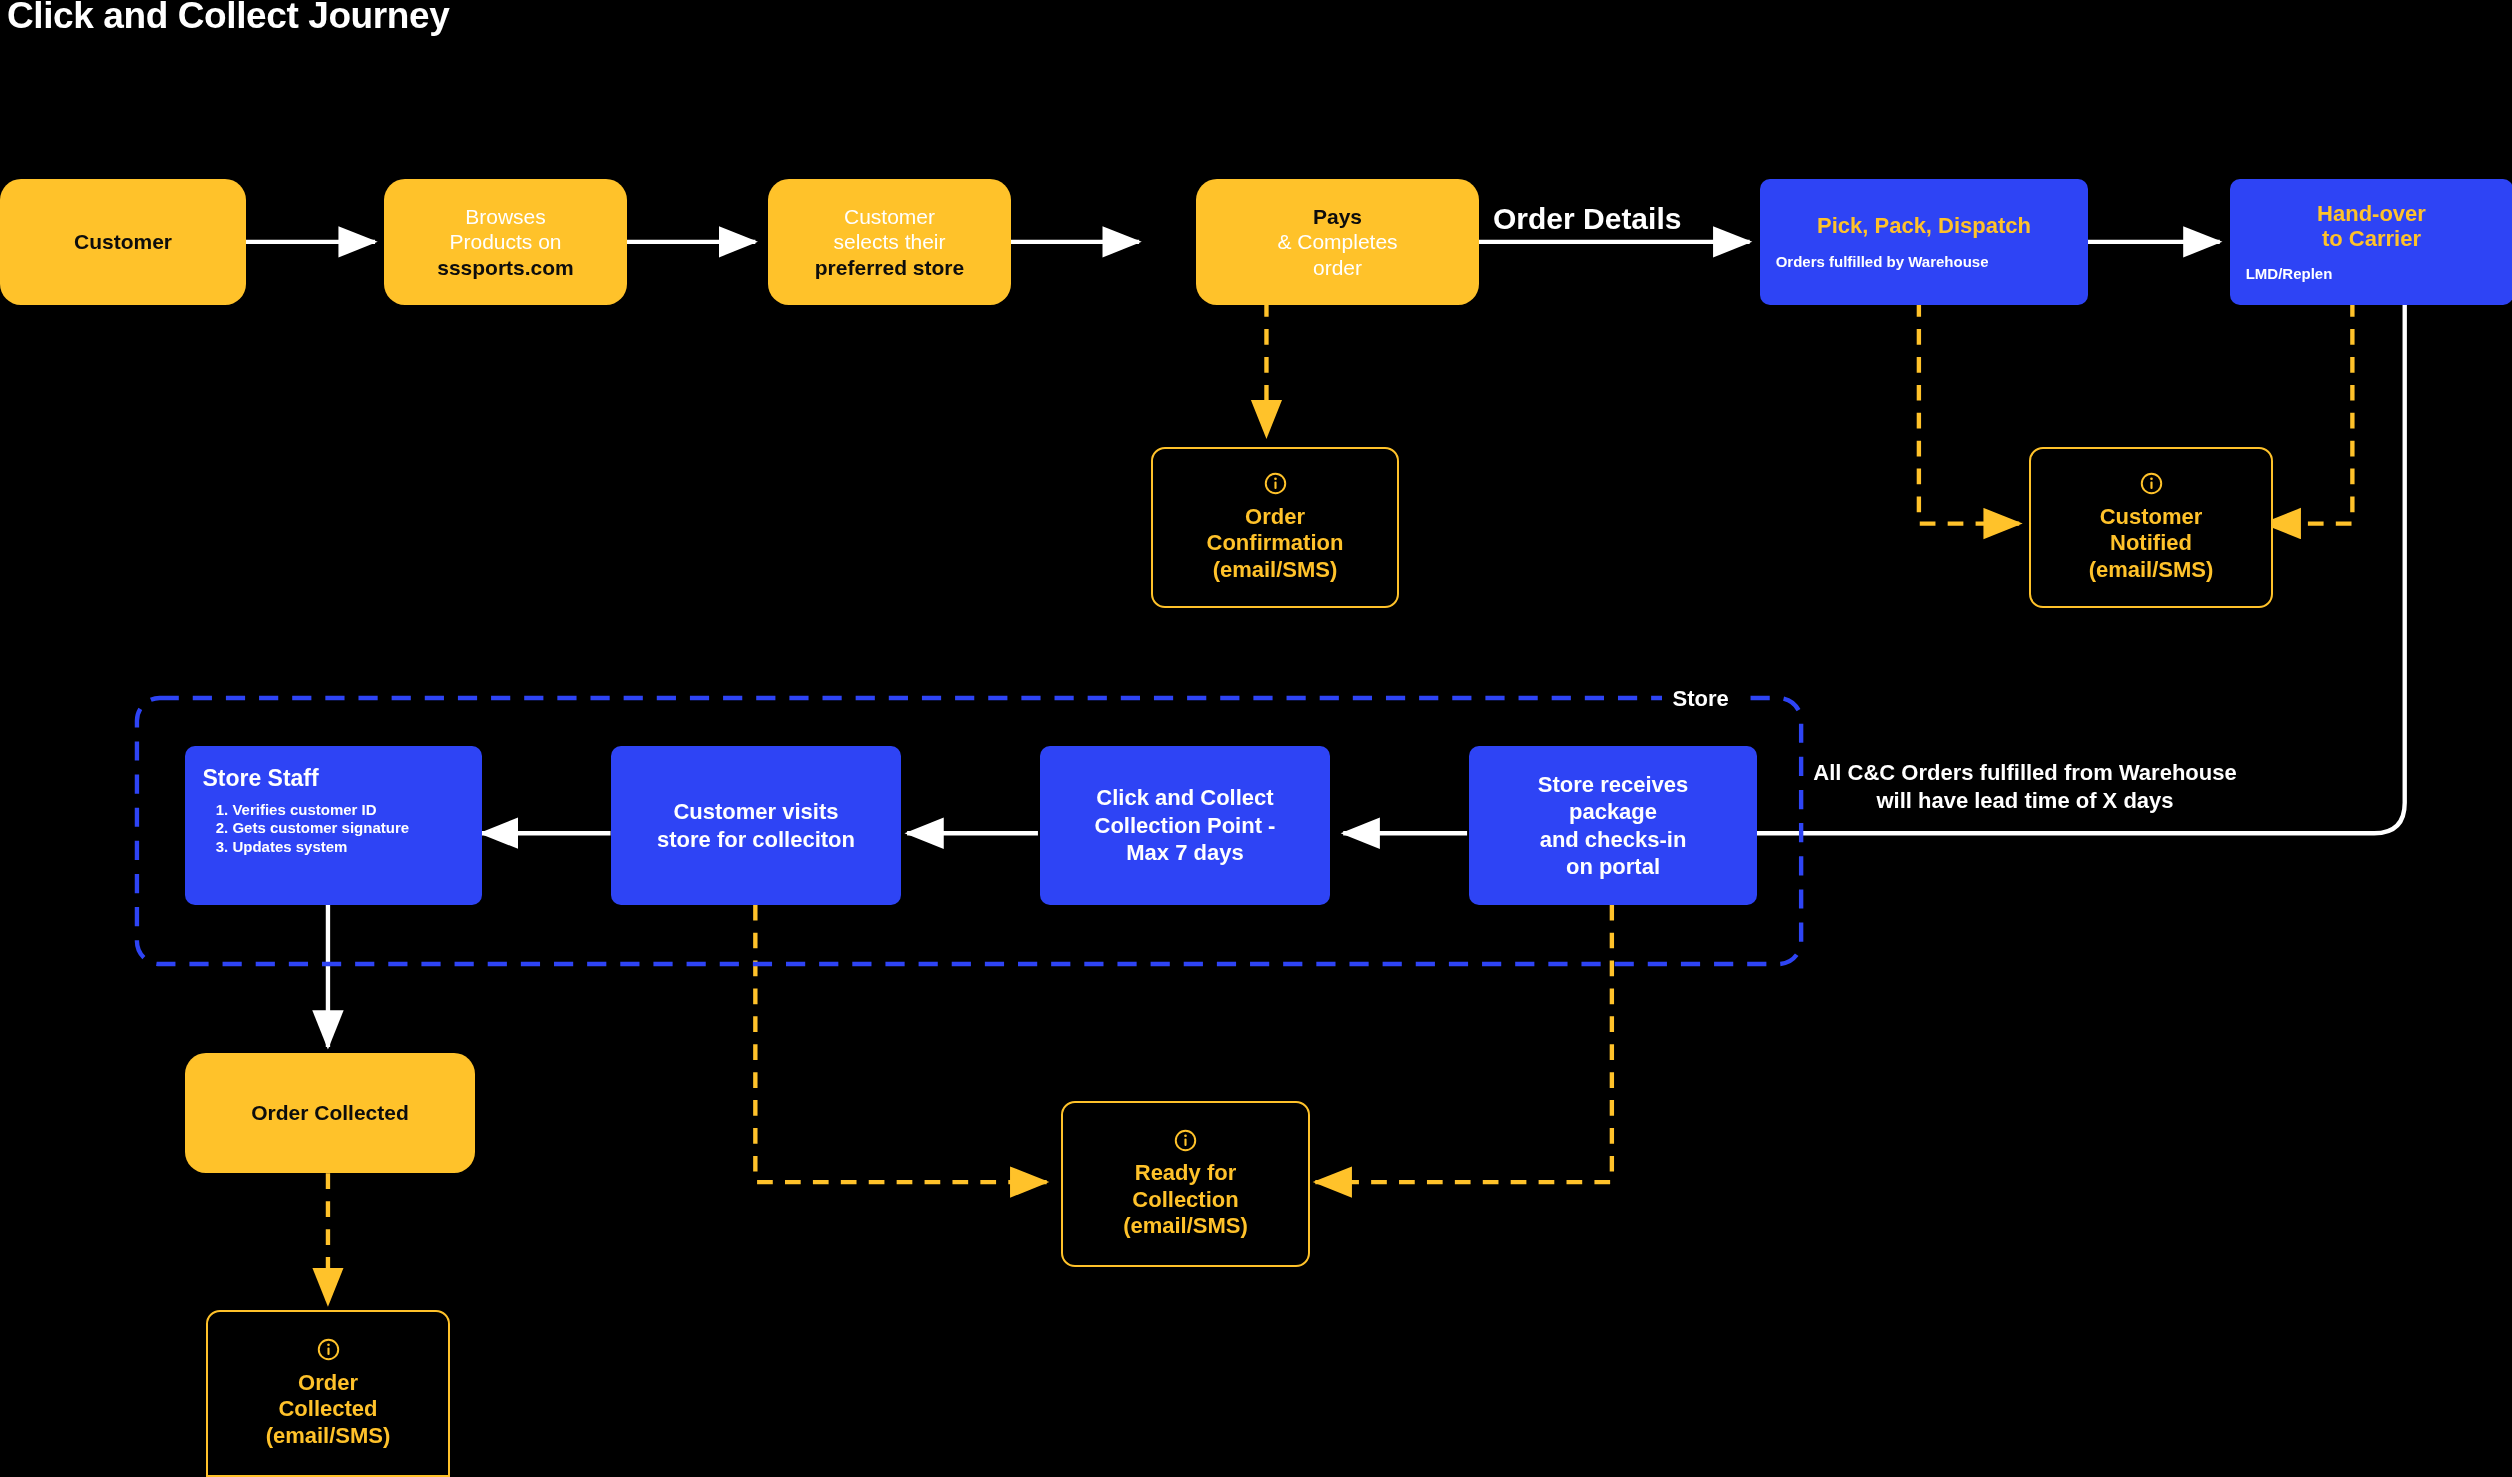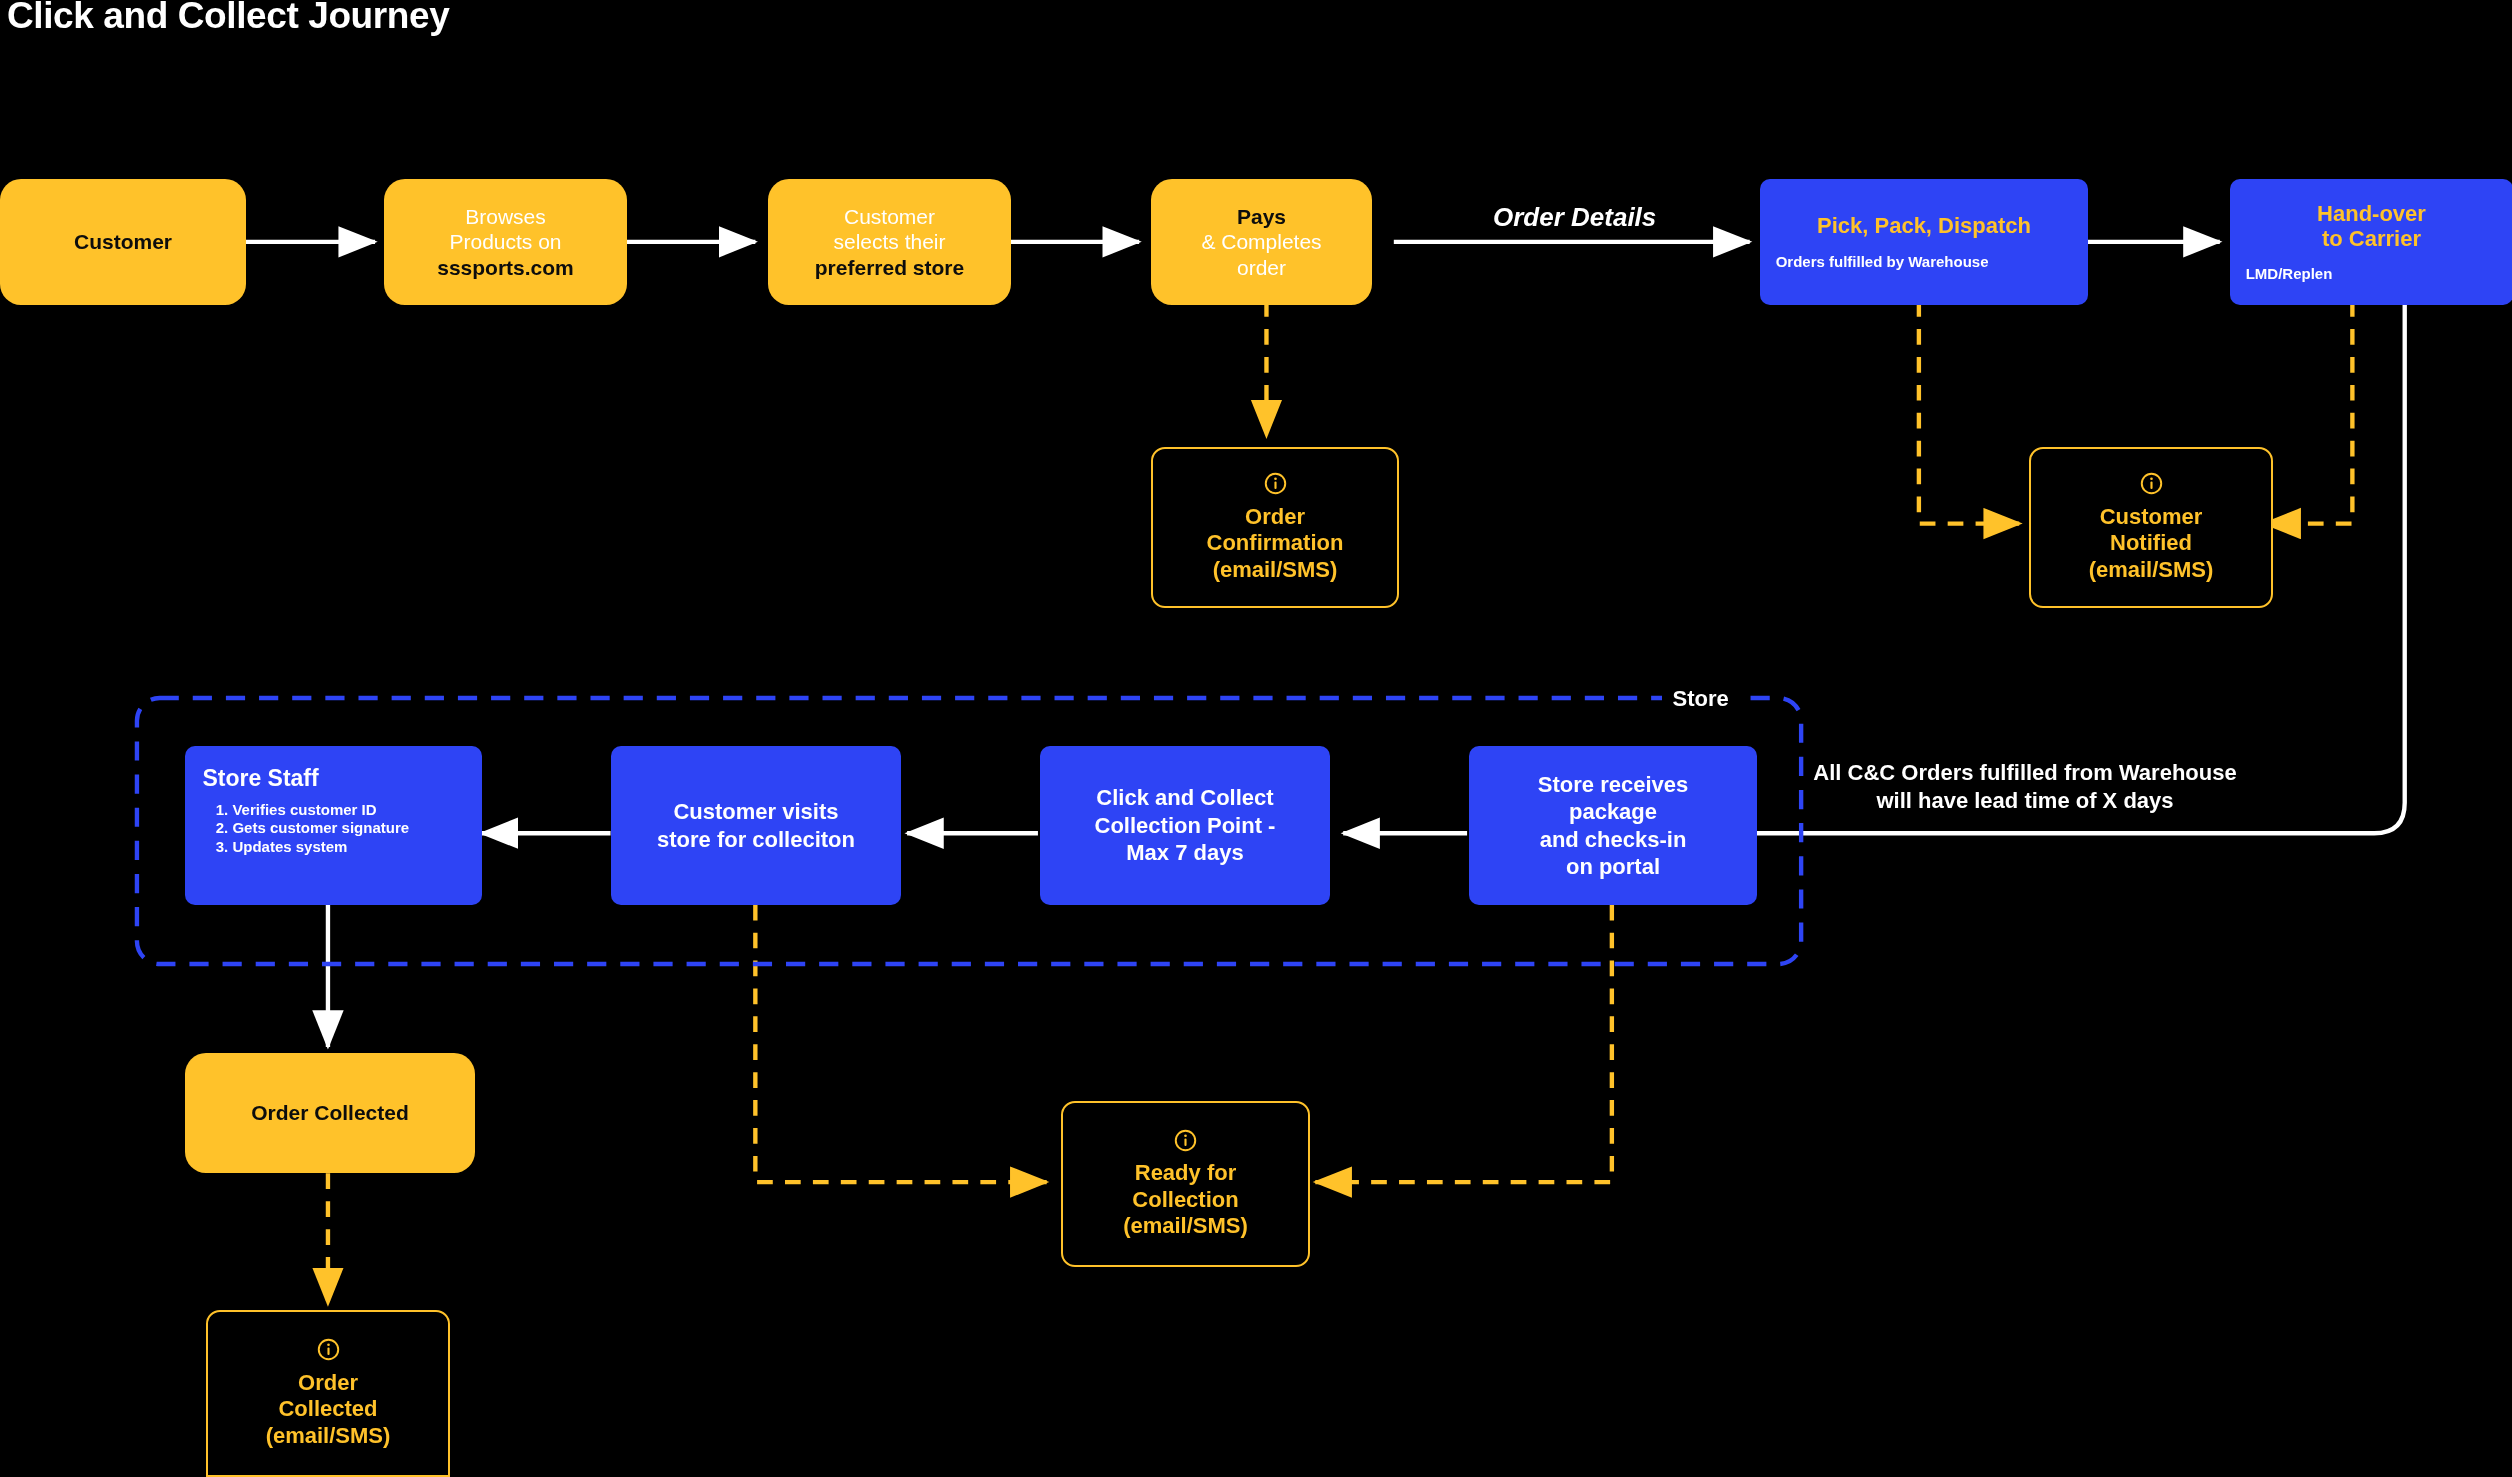--- a/index.html
+++ b/index.html
@@ -148,23 +148,22 @@
     font-weight: bold;
     font-size: 22px;
     line-height: 1.25;
     text-align: center;
     white-space: pre-line;
   }
   .order-details-label {
     position: absolute;
     color: #ffffff;
     font-weight: bold;
-    font-size: 26px;
+    font-size: 30px;
     white-space: nowrap;
-    font-style: italic;
   }
 </style>
 </head>
 <body>
 
 <div id="canvas">
 
   <div class="page-title">Click and Collect Journey</div>
 
   <svg id="wires" viewBox="0 0 2880 1694">
@@ -215,21 +214,21 @@
     <div class="ttl-white">Products on</div>
     <div class="ttl-dark">sssports.com</div>
   </div>
 
   <div class="node yellow" style="left:768px; top:179px; width:243px; height:126px;">
     <div class="ttl-white">Customer</div>
     <div class="ttl-white">selects their</div>
     <div class="ttl-dark">preferred store</div>
   </div>
 
-  <div class="node yellow" style="left:1151px; top:179px; width:221px; height:126px;">
+  <div class="node yellow" style="left:1196px; top:179px; width:283px; height:126px;">
     <div class="ttl-dark">Pays</div>
     <div class="ttl-white">&amp; Completes</div>
     <div class="ttl-white">order</div>
   </div>
 
   <div class="order-details-label" style="left:1493px; top:202px;">Order Details</div>
 
   <div class="node blue blue-with-sub" style="left:1760px; top:179px; width:328px; height:126px;">
     <div class="ttl-amber">Pick, Pack, Dispatch</div>
     <div class="sub-white">Orders fulfilled by Warehouse</div>

